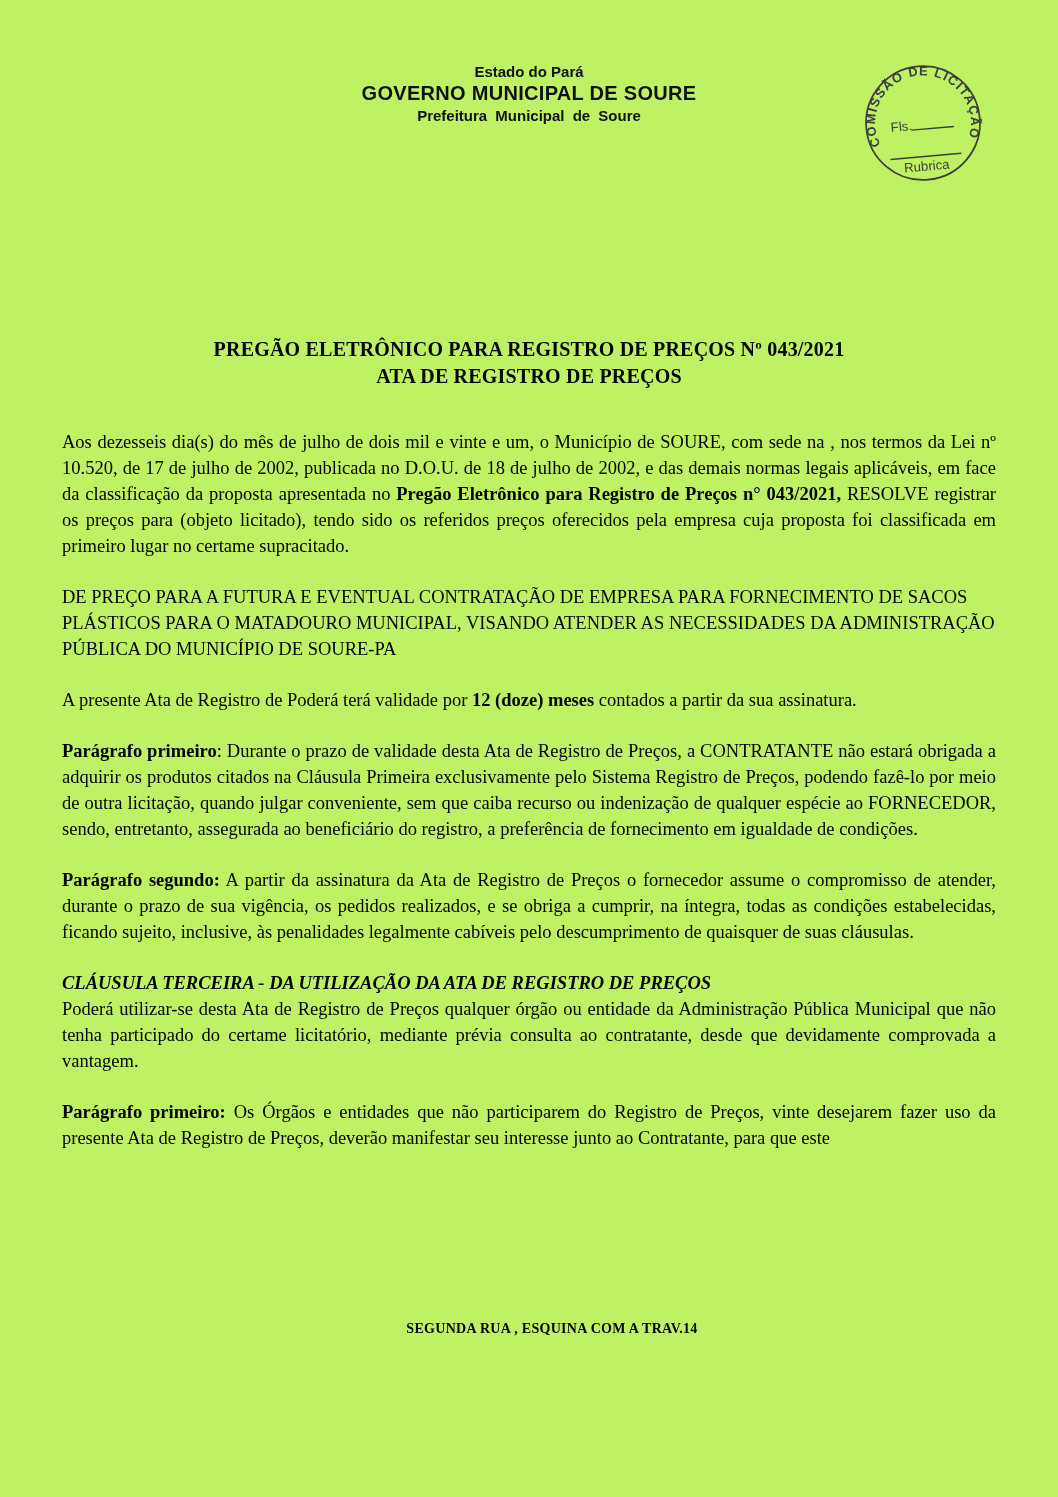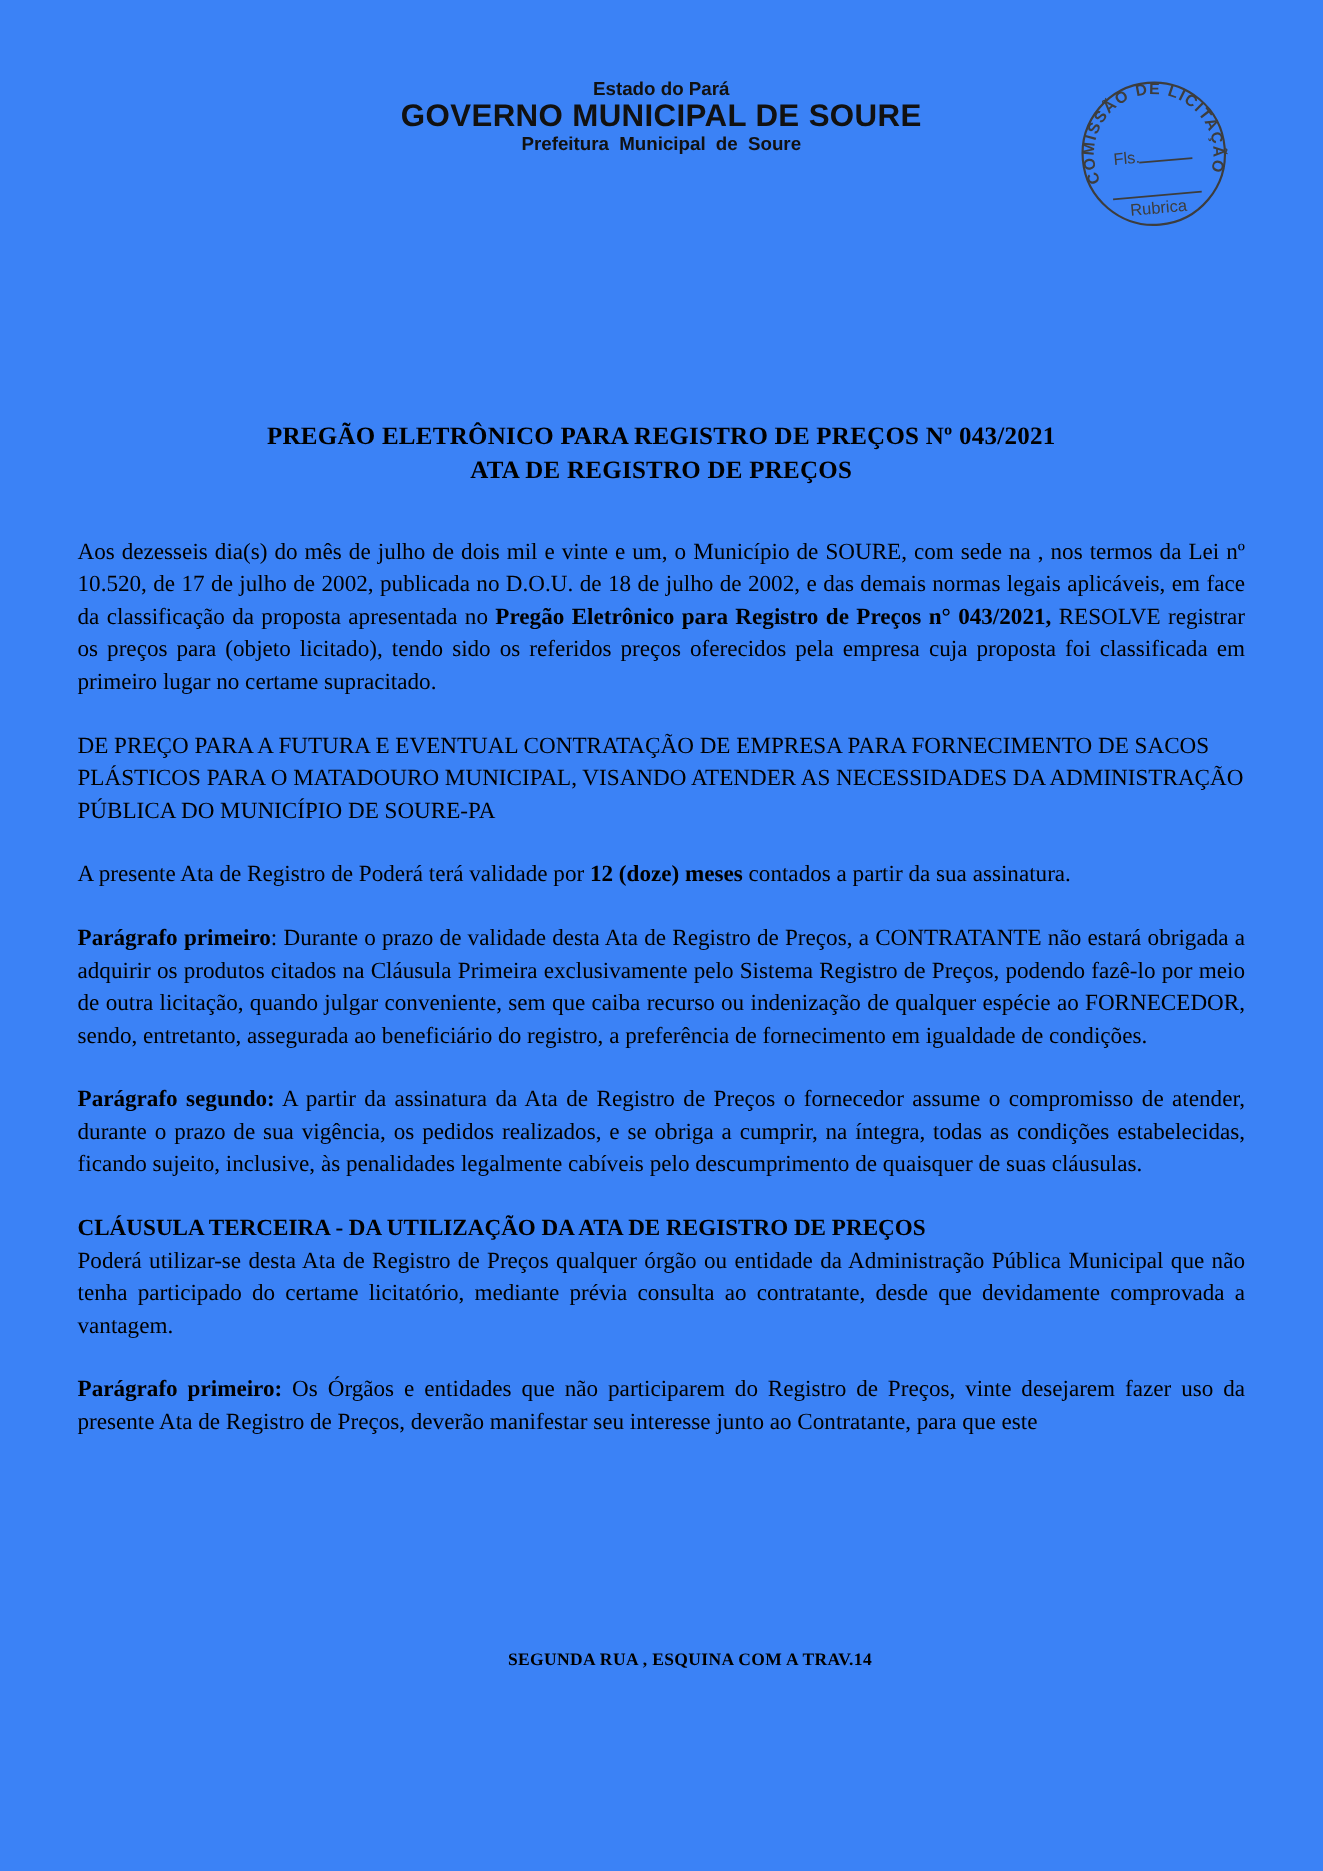--- a/index.html
+++ b/index.html
@@ -1,28 +1,28 @@
 <!DOCTYPE html>
 <html><head>
 <meta charset="utf-8">
 <style>
   * { margin:0; padding:0; box-sizing:border-box; }
   html,body { background:#ffffff; }
   .page {
     position:relative; width:1058px; height:1497px; margin:0 auto;
-    background:#3b82f6; color:#000;
+    background:#bef264; color:#000;
     font-family:"Liberation Serif", serif; overflow:hidden;
   }
   .letterhead {
     position:absolute; top:62px; left:0; width:100%;
     text-align:center; font-family:"Liberation Sans", sans-serif; font-weight:bold;
     color:#111;
   }
   .letterhead .state { font-size:15px; line-height:20px; }
-  .letterhead .gov   { font-size:25px; line-height:23px; letter-spacing:0.3px; }
+  .letterhead .gov   { font-size:20px; line-height:23px; letter-spacing:0.3px; }
   .letterhead .pref  { font-size:15px; line-height:22px; word-spacing:4px; }
 
   .stamp {
     position:absolute; top:60px; left:862px; width:122px; height:126px;
     transform:rotate(-5deg);
   }
   .stamp svg { width:100%; height:100%; }
   .stamp text { font-family:"Liberation Sans", sans-serif; fill:#3d3d3d; }
 
   .doc-title {
@@ -31,21 +31,21 @@
     letter-spacing:0.2px;
   }
 
   .content {
     position:absolute; top:429px; left:62px; width:934px;
     font-size:18.5px; line-height:26px; text-align:justify;
   }
   .content p  { margin:0 0 25px 0; }
   .content h3 { margin:0 0 25px 0; font-size:18.5px; line-height:26px; font-weight:bold; text-align:left; }
   .content .caps-block { text-align:left; }
-  .content h3.no-gap { margin-bottom:0; }
+  .content h3.no-gap { margin-bottom:0;font-style:italic; }
   .content p.last { margin-bottom:0; }
   b { font-weight:bold; }
 
   .footer {
     position:absolute; top:1321px; left:0; width:100%;
     text-align:center; font-weight:bold; font-size:14px; letter-spacing:0.3px;padding-left:46px;
   }
 </style>
 </head>
 <body>

